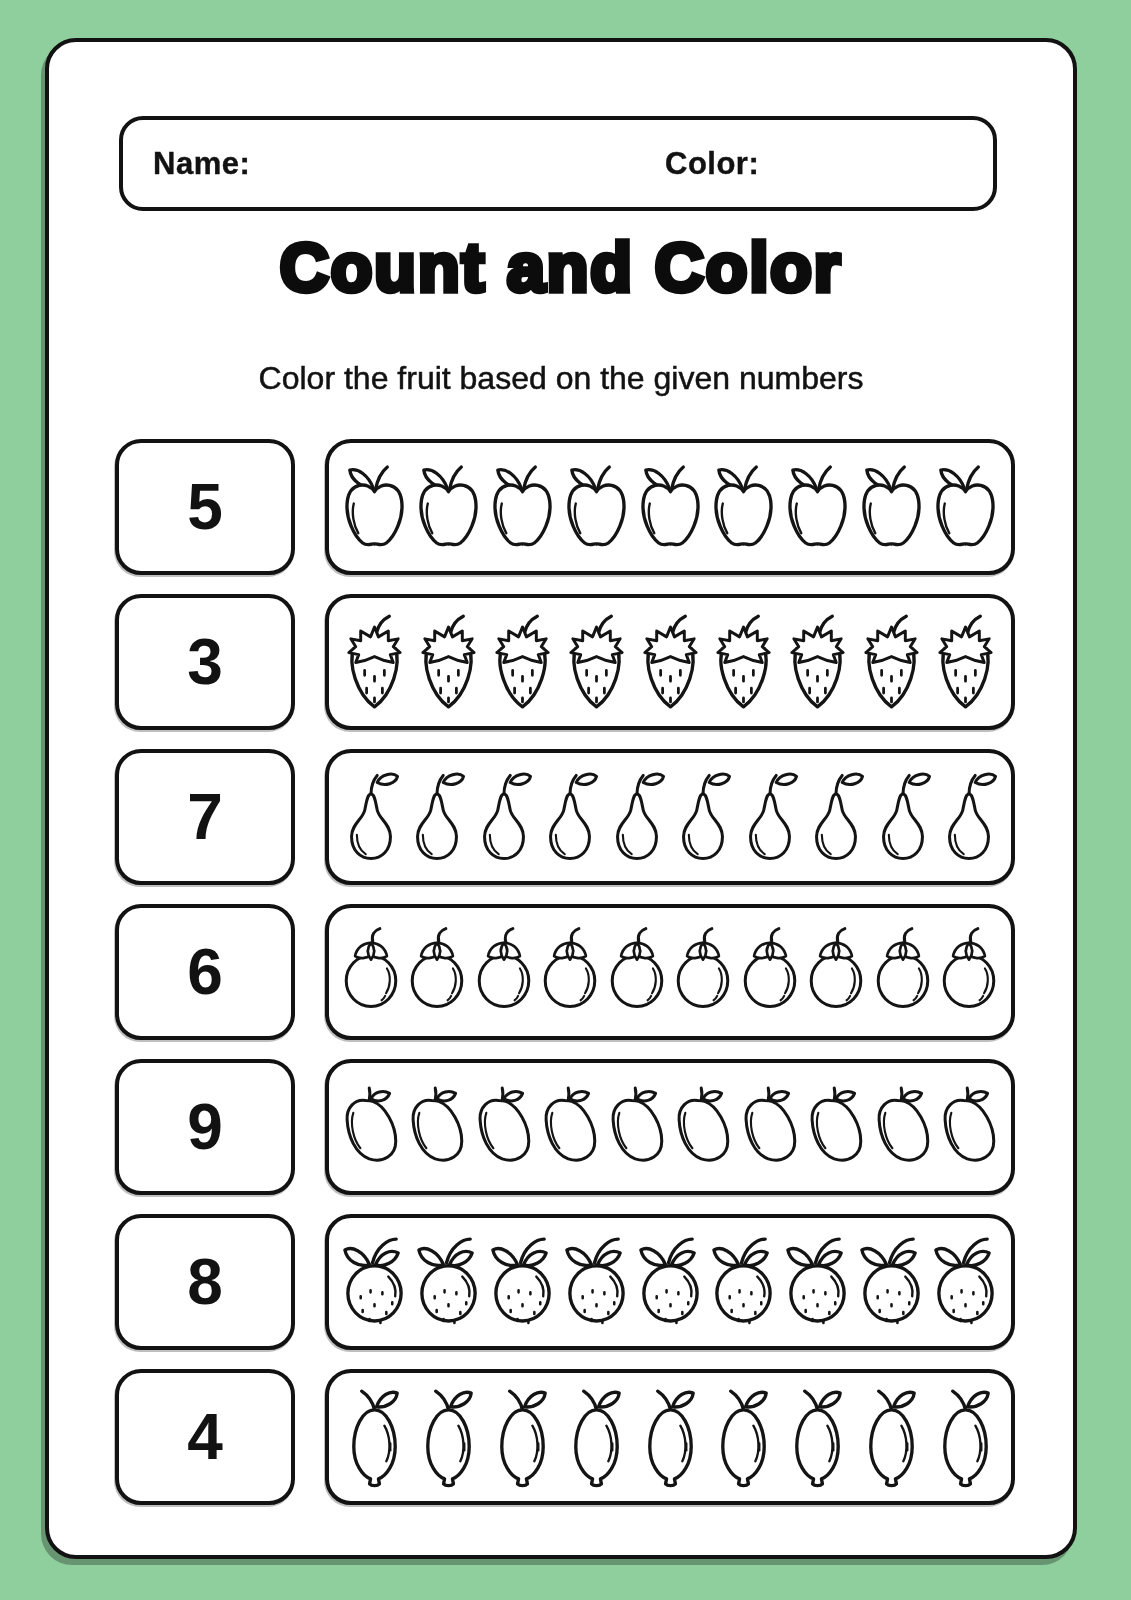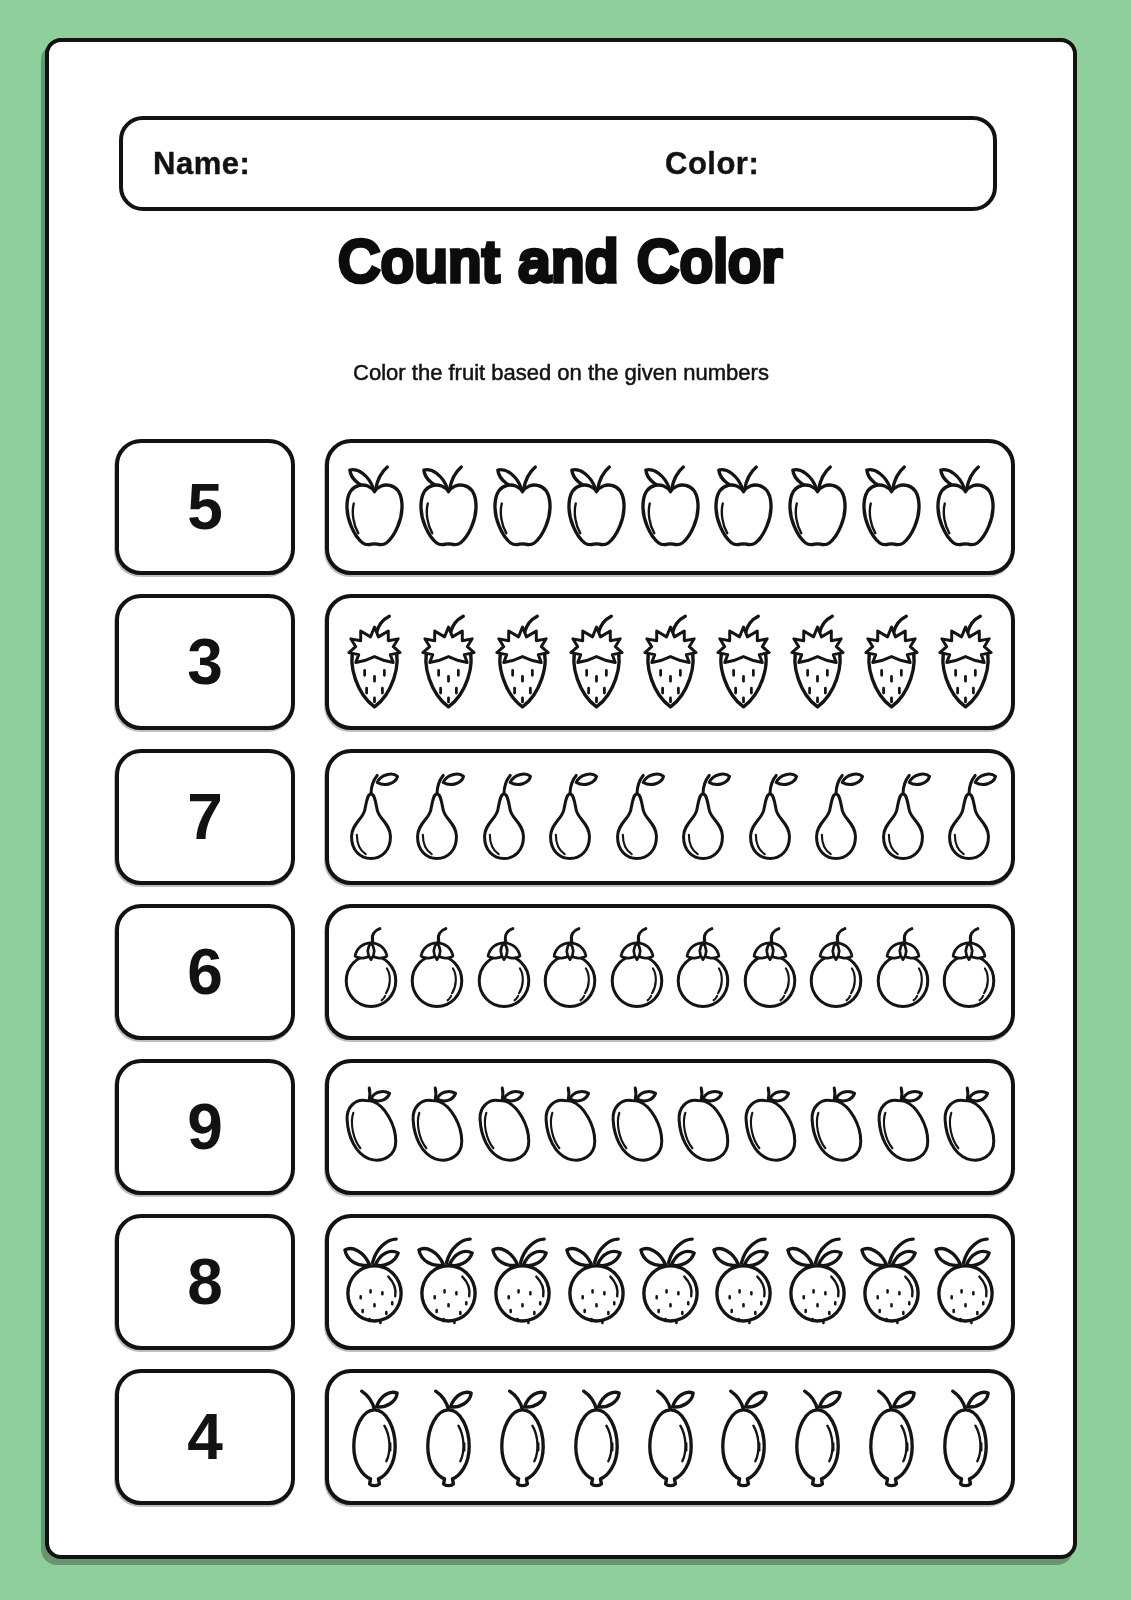--- a/index.html
+++ b/index.html
@@ -4,21 +4,21 @@
 <style>
   html,body{margin:0;padding:0;}
   body{
     width:1131px;height:1600px;position:relative;overflow:hidden;
     background:#8FCE9D;
     font-family:"Liberation Sans","DejaVu Sans",sans-serif;
     color:#121212;
   }
   .page{
     position:absolute;left:45px;top:38px;width:1032px;height:1521px;
-    background:#FFFFFF;border:4px solid #121212;border-radius:16px;
+    background:#FFFFFF;border:4px solid #121212;border-radius:31px;
     box-shadow:-4px 6px 0 rgba(0,0,0,0.28);
     box-sizing:border-box;
   }
   .header-box{
     position:absolute;left:70px;top:74px;width:878px;height:95px;
     border:4px solid #121212;border-radius:24px;
     box-sizing:border-box;
   }
   .hlabel{
     position:absolute;top:50%;transform:translateY(-50%);
@@ -26,28 +26,28 @@
     -webkit-text-stroke:0.4px #121212;
   }
   .name-label{left:30px;}
   .class-label{left:542px;}
   .fill-area{position:absolute;top:20%;height:60%;}
   .name-fill{left:130px;width:380px;}
   .class-fill{left:650px;width:200px;}
   .title{
     position:absolute;left:0;right:0;top:188px;margin:0;
     text-align:center;
-    font-size:57px;line-height:1.1;font-weight:400;
+    font-size:68px;line-height:1.1;font-weight:700;
     letter-spacing:2px;
     -webkit-text-stroke:5.5px #0c0c0c;
     color:#0c0c0c;
   }
   .subtitle{
     position:absolute;left:0;right:0;top:318px;
-    text-align:center;font-size:22px;font-weight:500;
+    text-align:center;font-size:32px;font-weight:500;
     -webkit-text-stroke:0.5px #121212;
   }
   .rows{position:absolute;left:66px;top:397px;width:904px;}
   .row{display:flex;height:136px;margin-bottom:19px;}
   .num-box{
     width:180px;height:136px;flex:0 0 auto;
     border:4px solid #121212;border-radius:26px;box-sizing:border-box;
     display:flex;align-items:center;justify-content:center;
     box-shadow:-1px 2px 0 rgba(0,0,0,0.25);
     background:#fff;

